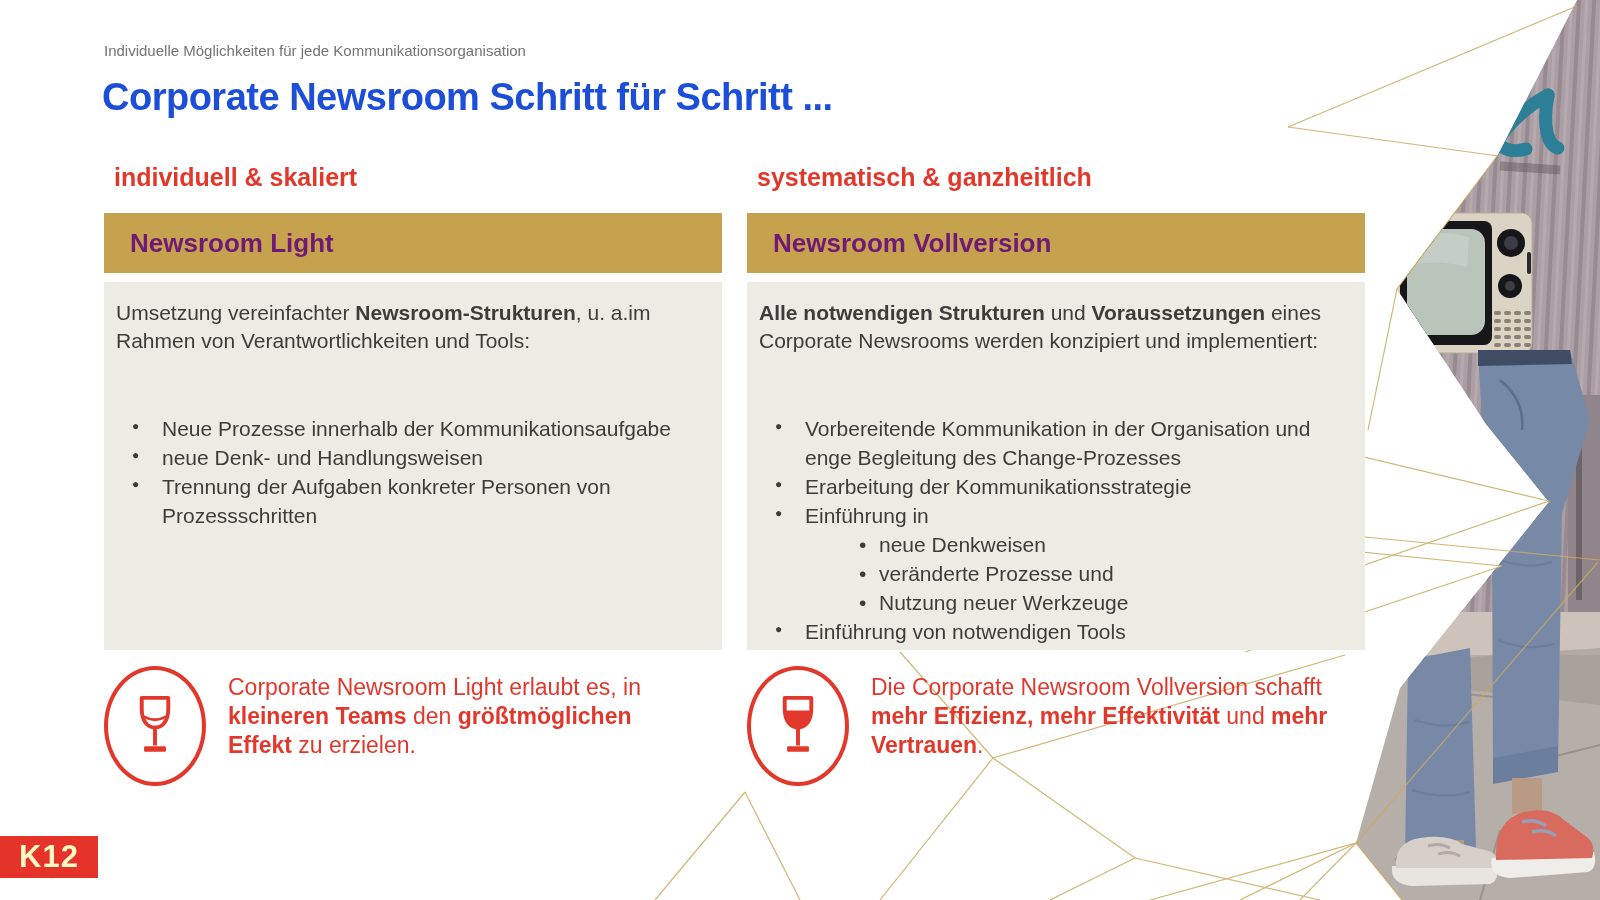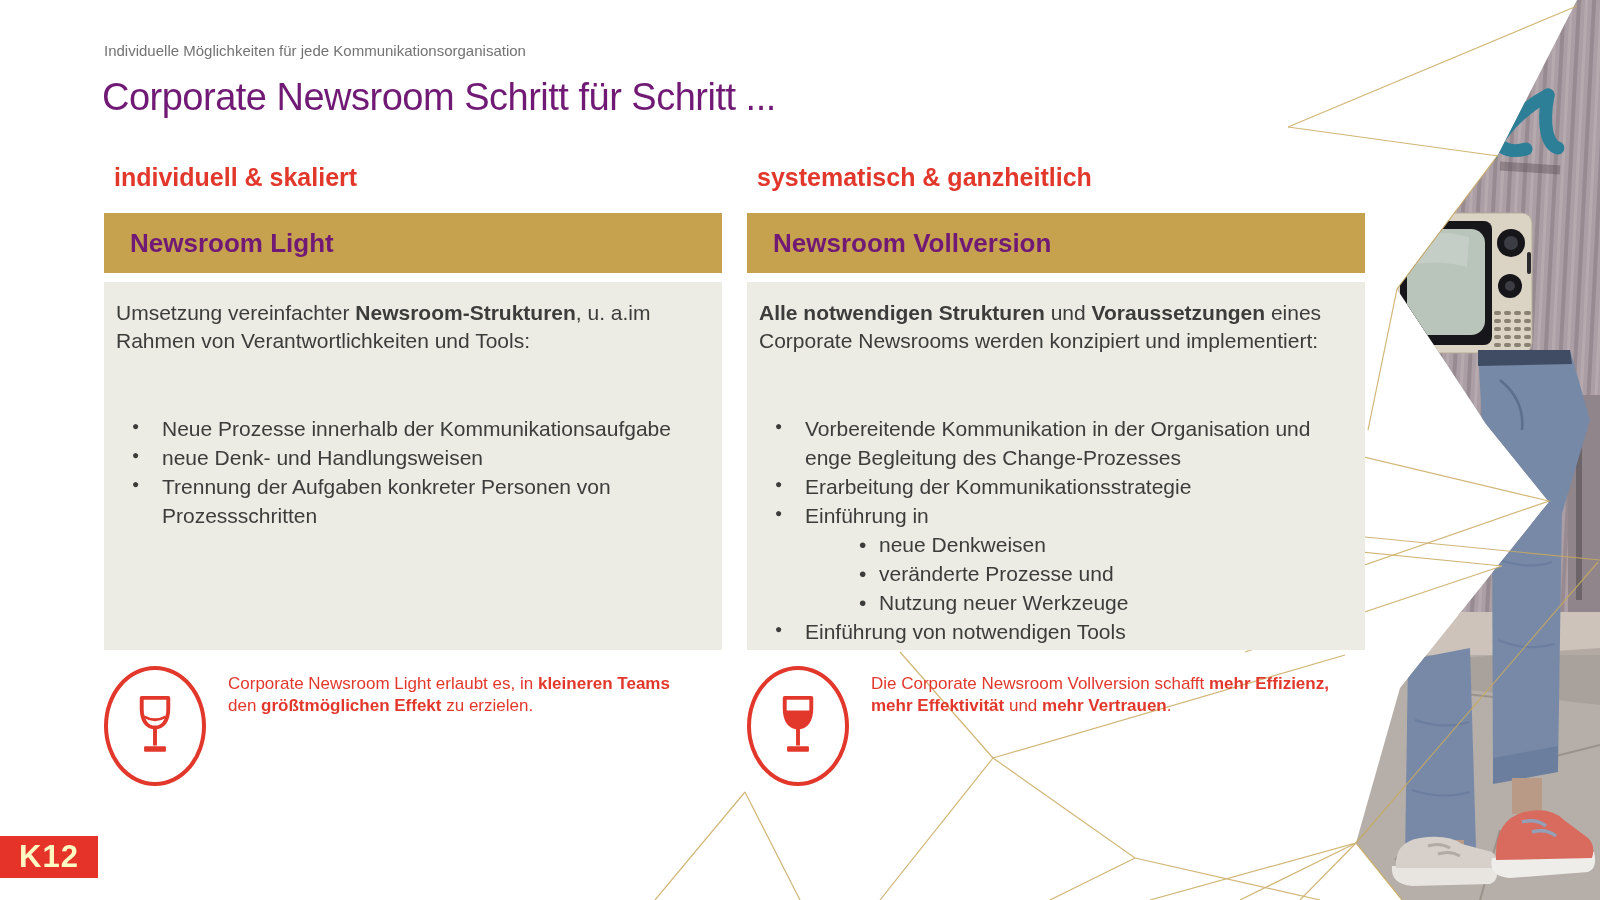--- a/index.html
+++ b/index.html
@@ -4,21 +4,21 @@
 <style>
   html,body{margin:0;padding:0;}
   body{
     width:1600px;height:900px;position:relative;overflow:hidden;
     background:#ffffff;font-family:"Liberation Sans",sans-serif;
   }
   .deco{position:absolute;left:0;top:0;z-index:0;}
   .content{position:absolute;left:0;top:0;width:1600px;height:900px;z-index:1;pointer-events:none;}
 
   .kicker{position:absolute;left:104px;top:42px;font-size:15px;color:#737373;}
-  .title{position:absolute;left:102px;top:76px;font-size:38px;font-weight:400;color:#701a75;letter-spacing:-0.5px;}
+  .title{position:absolute;left:102px;top:76px;font-size:38px;font-weight:700;color:#1d4ed8;letter-spacing:-0.5px;}
 
   .col{position:absolute;top:163px;width:618px;}
   .col.left{left:104px;}
   .col.right{left:747px;}
   .tagline{height:50px;font-size:25px;font-weight:700;color:#e2382c;padding-left:10px;box-sizing:border-box;}
   .bar{height:60px;background:#c7a24e;color:#701a75;font-size:26px;font-weight:700;
        display:flex;align-items:center;padding-left:26px;box-sizing:border-box;}
   .box{height:368px;background:#ecece5;margin-top:9px;box-sizing:border-box;
        padding:17px 16px 0 12px;color:#3c3c3a;}
   .intro{font-size:21px;line-height:1.35;min-height:116px;}
@@ -26,21 +26,21 @@
   ul.bullets{list-style:none;margin:0;padding:0 0 0 14px;}
   ul.bullets>li{position:relative;padding-left:32px;font-size:21px;line-height:1.38;}
   ul.bullets>li::before{content:"●";position:absolute;left:2px;top:3px;font-size:12px;}
   ul.sub{list-style:none;margin:0;padding:0 0 0 52px;}
   ul.sub>li{position:relative;padding-left:22px;font-size:21px;line-height:1.38;}
   ul.sub>li::before{content:"•";position:absolute;left:2px;top:0;}
 
   .callout{display:flex;gap:22px;margin-top:16px;align-items:flex-start;}
   .badge{width:102px;height:120px;border:4px solid #e2382c;border-radius:50%;
          background:#fff;flex:none;display:flex;align-items:center;justify-content:center;box-sizing:border-box;}
-  .callout-text{font-size:17px;line-height:1.27;color:#e2382c;padding-top:7px;max-width:468px;}
+  .callout-text{font-size:23px;line-height:1.27;color:#e2382c;padding-top:7px;max-width:468px;}
 
   .k12{position:absolute;left:0;top:836px;width:98px;height:42px;background:#e6332a;
        color:#fef9c3;font-size:31px;font-weight:700;display:flex;align-items:center;
        justify-content:center;letter-spacing:1px;}
 </style>
 </head>
 <body>
 
 <svg class="deco" width="1600" height="900" viewBox="0 0 1600 900">
   <defs>

